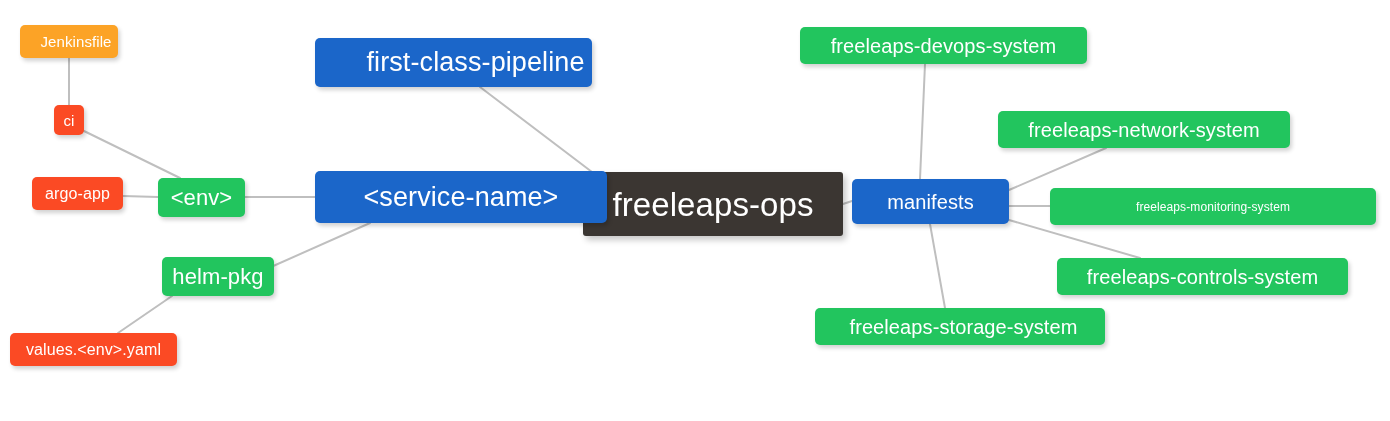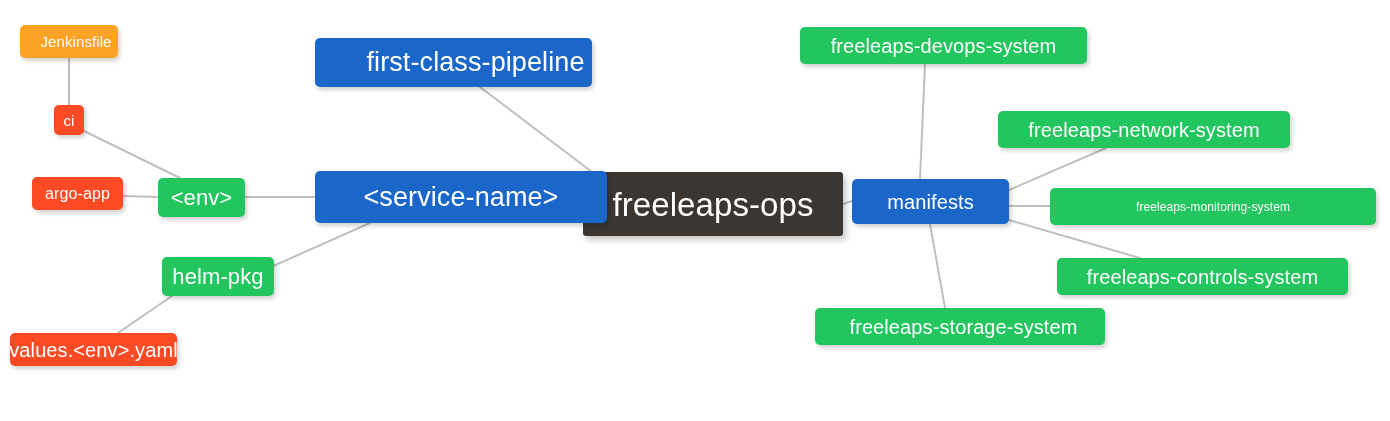--- a/index.html
+++ b/index.html
@@ -70,15 +70,15 @@
       <div class="node lvl-green" style="left: 158px; top: 178px; width: 87px; height: 39px; font-size: 22px;">&lt;env&gt;</div>
       <div class="node lvl-green" style="left: 150px; top: 257px; width: 112px; height: 39px; font-size: 22px; margin-left: 12px;">helm-pkg</div>
       <div class="node lvl-green" style="left: 800px; top: 27px; width: 287px; height: 37px; font-size: 20px;">freeleaps-devops-system</div>
       <div class="node lvl-green" style="left: 998px; top: 111px; width: 292px; height: 37px; font-size: 20px;">freeleaps-network-system</div>
       <div class="node lvl-green" style="left: 1050px; top: 188px; width: 326px; height: 37px; font-size: 12px;">freeleaps-monitoring-system</div>
       <div class="node lvl-green" style="left: 1057px; top: 258px; width: 291px; height: 37px; font-size: 20px;">freeleaps-controls-system</div>
       <div class="node lvl-green" style="left: 815px; top: 308px; width: 290px; height: 37px; font-size: 20px; padding-left: 7px;">freeleaps-storage-system</div>
       <div class="node lvl-orange" style="left: 20px; top: 25px; width: 98px; height: 33px; font-size: 15px;">Jenkinsfile</div>
       <div class="node lvl-red" style="left: 54px; top: 105px; width: 30px; height: 30px; font-size: 15px;">ci</div>
       <div class="node lvl-red" style="left: 32px; top: 177px; width: 91px; height: 33px; font-size: 16px;">argo-app</div>
-      <div class="node lvl-red" style="left: 10px; top: 333px; width: 167px; height: 33px; font-size: 20px;">values.&lt;env&gt;.yaml</div>
+      <div class="node lvl-red" style="left: 10px; top: 333px; width: 167px; height: 33px; font-size: 16px;">values.&lt;env&gt;.yaml</div>
     </div>
 </div>
 
 </body></html>

